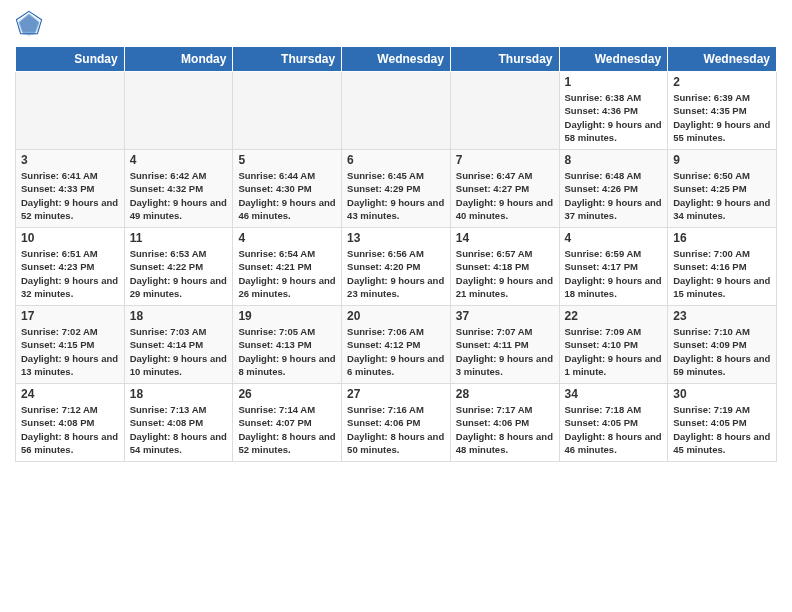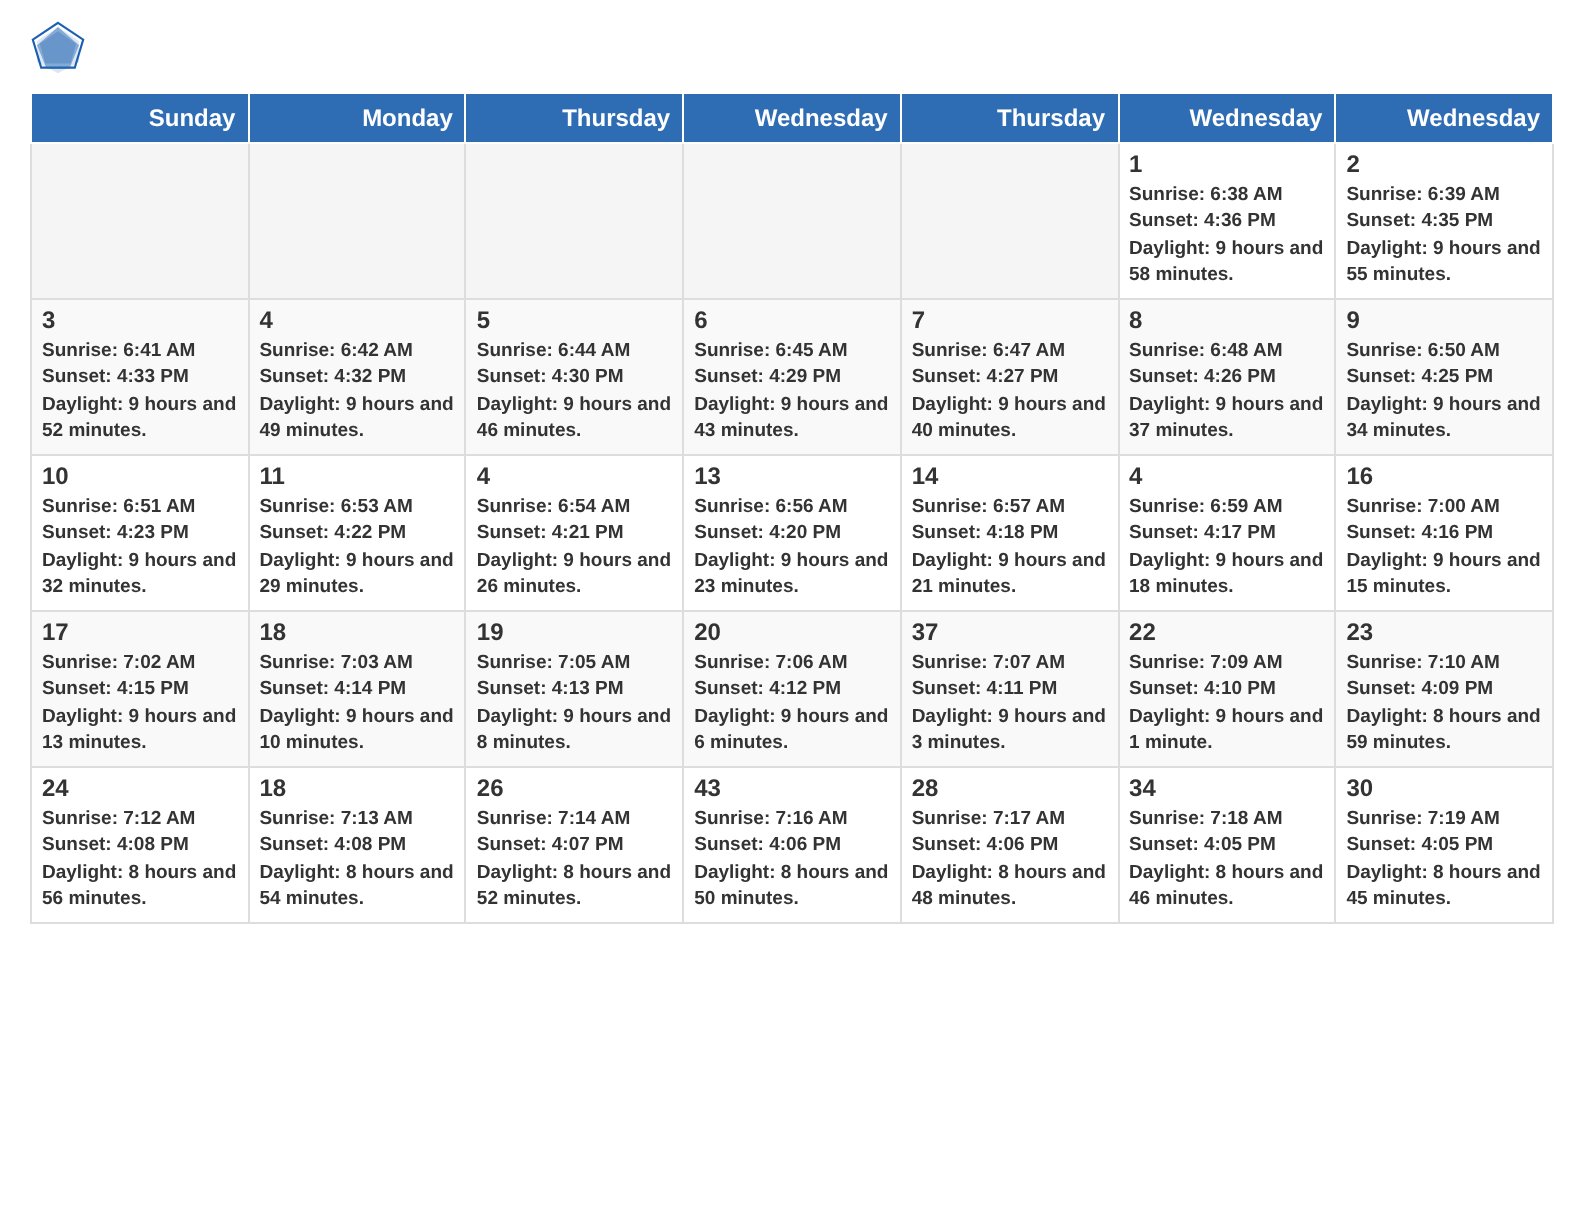--- a/index.html
+++ b/index.html
@@ -246,21 +246,21 @@
           </td>
           <td>
             <span class="day-number">18</span>
             <div class="day-info">Sunrise: 7:13 AM<br>Sunset: 4:08 PM<br>Daylight: 8 hours and 54 minutes.</div>
           </td>
           <td>
             <span class="day-number">26</span>
             <div class="day-info">Sunrise: 7:14 AM<br>Sunset: 4:07 PM<br>Daylight: 8 hours and 52 minutes.</div>
           </td>
           <td>
-            <span class="day-number">43</span>
+            <span class="day-number">27</span>
             <div class="day-info">Sunrise: 7:16 AM<br>Sunset: 4:06 PM<br>Daylight: 8 hours and 50 minutes.</div>
           </td>
           <td>
             <span class="day-number">28</span>
             <div class="day-info">Sunrise: 7:17 AM<br>Sunset: 4:06 PM<br>Daylight: 8 hours and 48 minutes.</div>
           </td>
           <td>
             <span class="day-number">34</span>
             <div class="day-info">Sunrise: 7:18 AM<br>Sunset: 4:05 PM<br>Daylight: 8 hours and 46 minutes.</div>
           </td>

